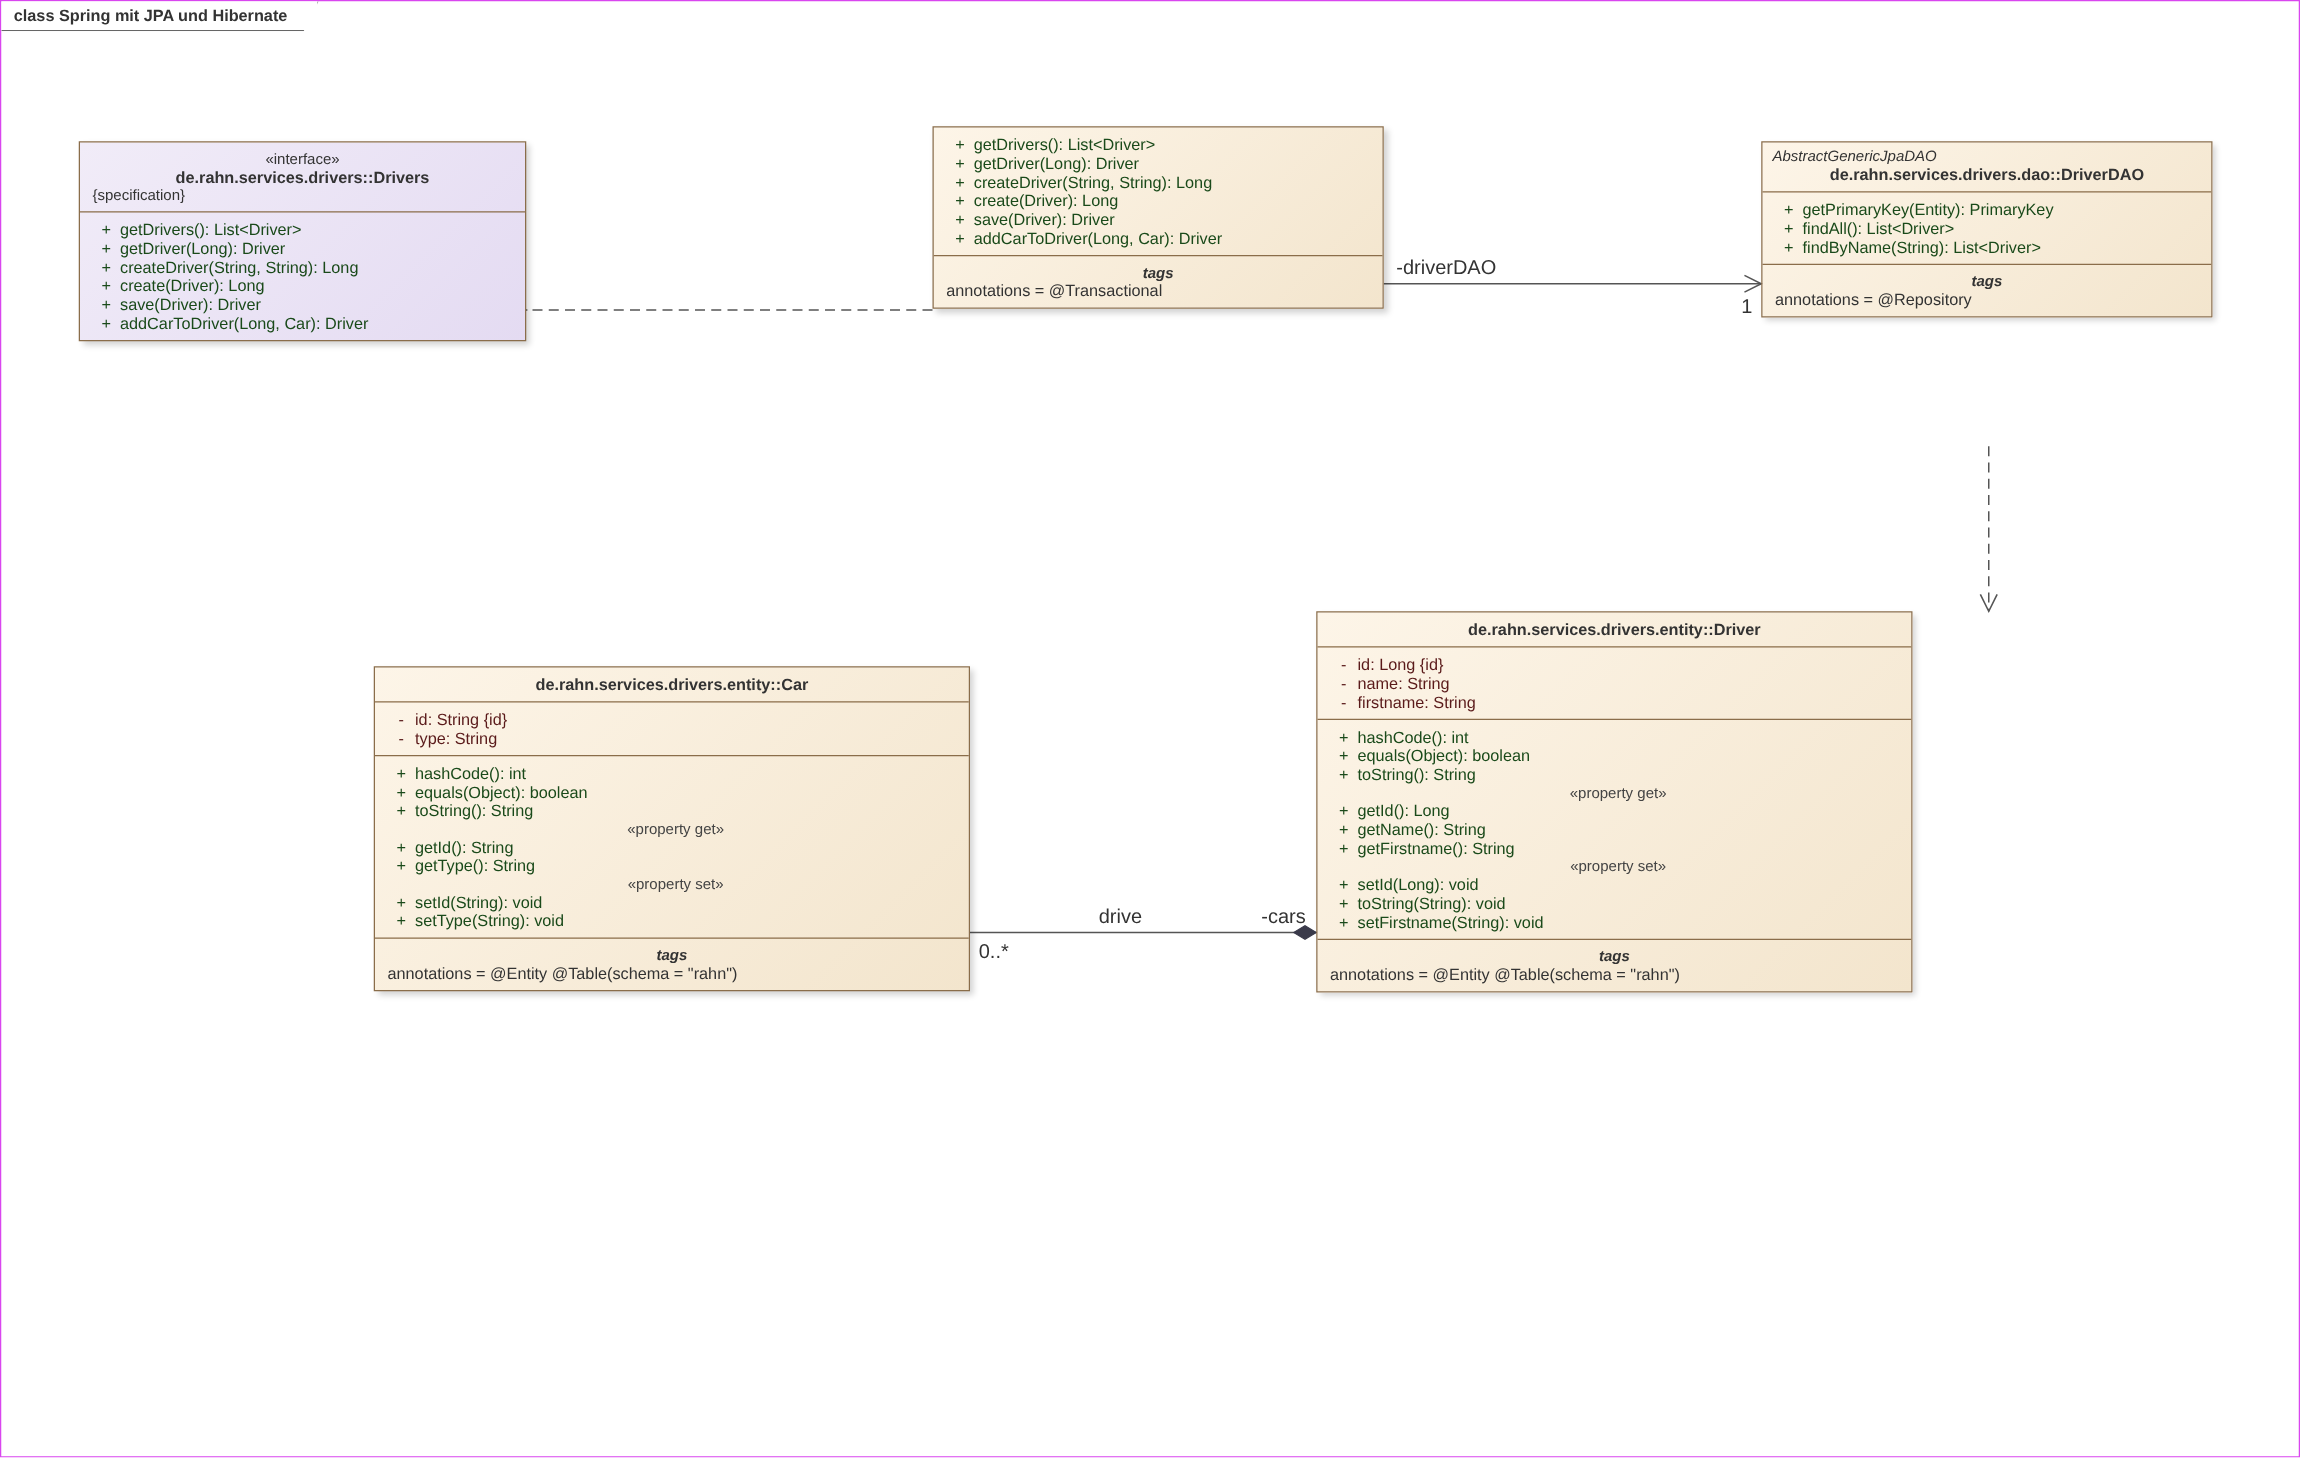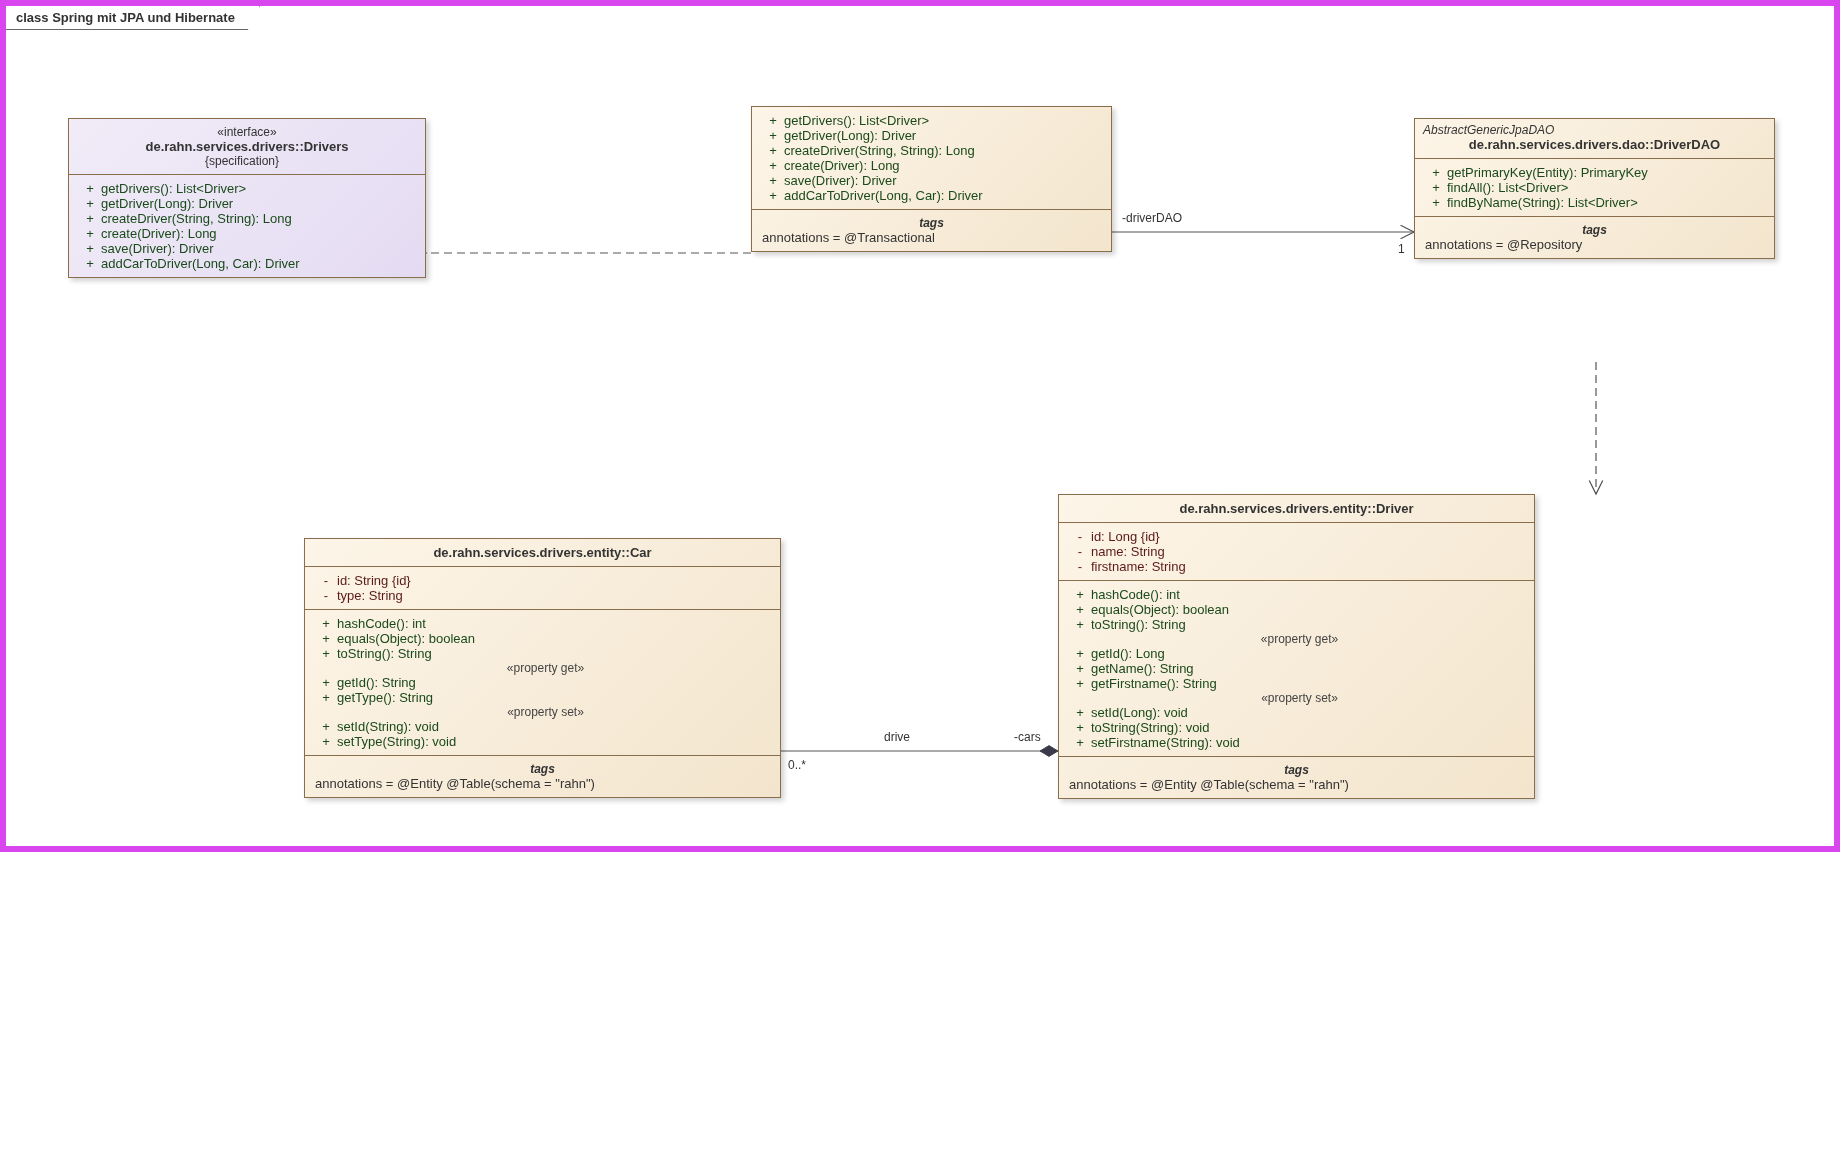--- a/index.html
+++ b/index.html
@@ -7,22 +7,22 @@
     margin: 0;
     padding: 0;
     font-family: "Segoe UI", Arial, sans-serif;
     font-size: 13px;
     background: #fff;
     color: #333;
   }
   .diagram-frame {
     position: relative;
     width: 1840px;
-    height: 852px;
-    border: 6px solid #d946ef;
+    height: 1166px;
+    border: 1px solid #d946ef;
     margin: 0;
   }
   .diagram-tab {
     position: absolute;
     left: 0;
     top: 0;
     border: 1px solid #666;
     border-top: none;
     border-left: none;
     padding: 4px 14px 4px 10px;
@@ -38,30 +38,30 @@
     box-shadow: 3px 3px 5px rgba(0,0,0,0.18);
   }
   .uml-box.purple { background: linear-gradient(135deg, #f1ecf8 0%, #e4dbf2 100%); }
   .uml-box.tan    { background: linear-gradient(135deg, #fdf5e8 0%, #f3e5cd 100%); }
   .section { border-top: 1px solid #8a6d4a; padding: 6px 10px; }
   .section:first-child { border-top: none; }
   .hdr { text-align: center; padding: 6px 10px; }
   .stereo { font-size: 12px; }
   .stereo-right { text-align: left; font-style: italic; font-size: 12px; padding: 4px 8px 0; }
   .title { font-weight: bold; }
-  .constraint { font-size: 12px; text-align: center; padding-right: 10px; }
+  .constraint { font-size: 12px; text-align: left; padding-right: 10px; }
   .tags-label { text-align: center; font-style: italic; font-size: 12px; font-weight: bold; }
   .member-line { display: flex; white-space: nowrap; color: #1a4a1a; }
   .member-line.attr { color: #5a1a1a; }
   .vis { width: 22px; text-align: center; flex: none; }
   .mtext { flex: 1; }
   .substereo { font-size: 12px; color: #444; padding-left: 6px; text-align: center; }
   .tagvalue { color: #333; }
   .svg-layer { position: absolute; inset: 0; width: 100%; height: 100%; pointer-events: none; }
-  .conn-label { position: absolute; font-size: 12px; color: #333; background: transparent; }
+  .conn-label { position: absolute; font-size: 16px; color: #333; background: transparent; }
 </style>
 </head>
 <body>
 
 <div class="diagram-frame">
 
   <div class="diagram-tab">
     <span>class Spring mit JPA und Hibernate</span>
   </div>
 

